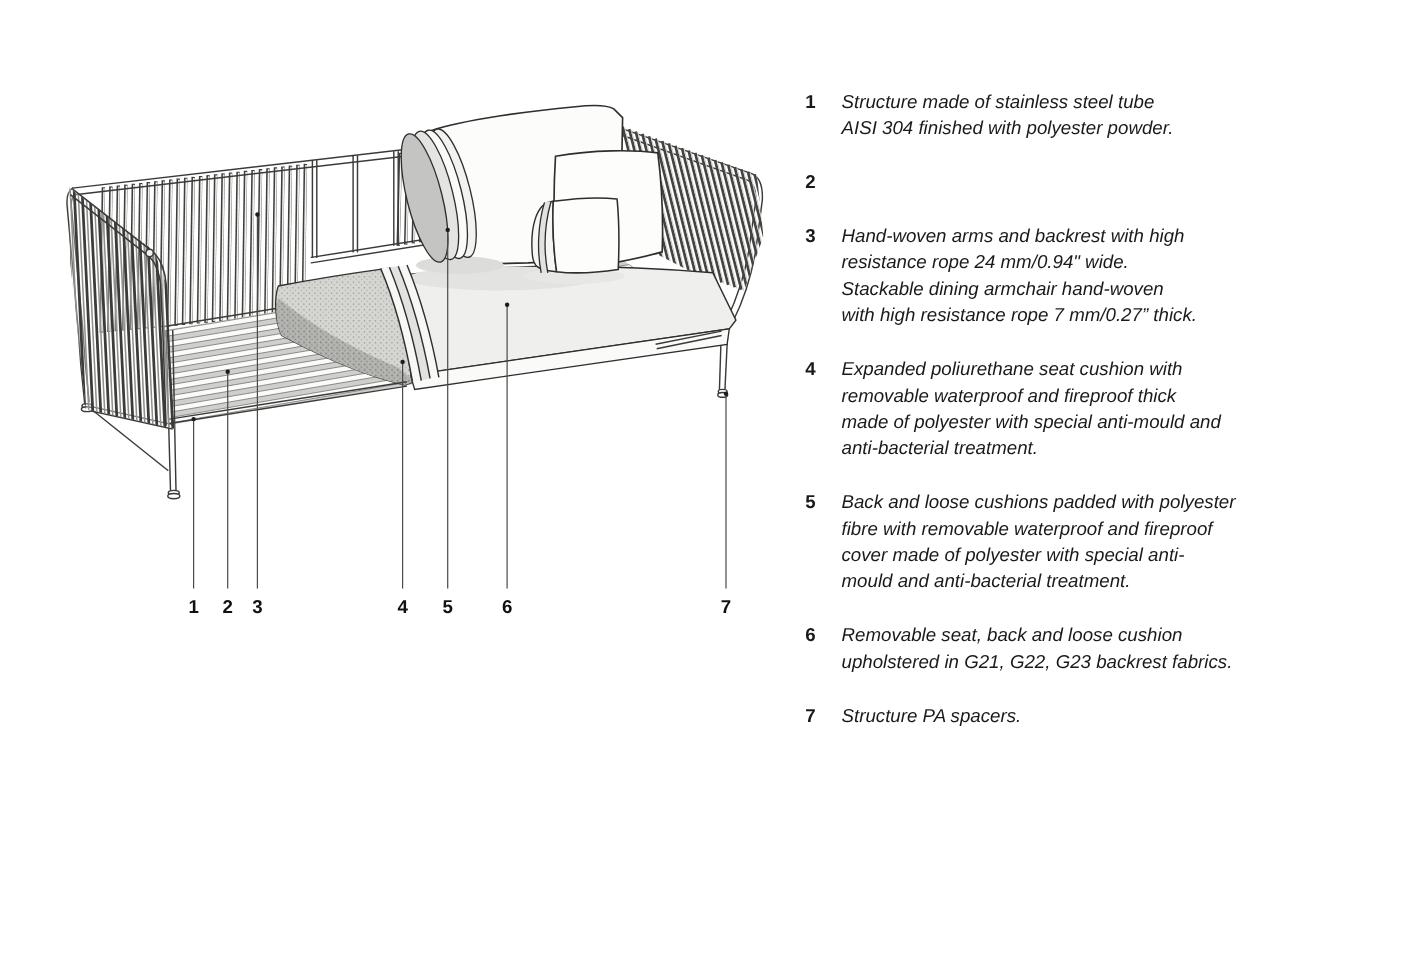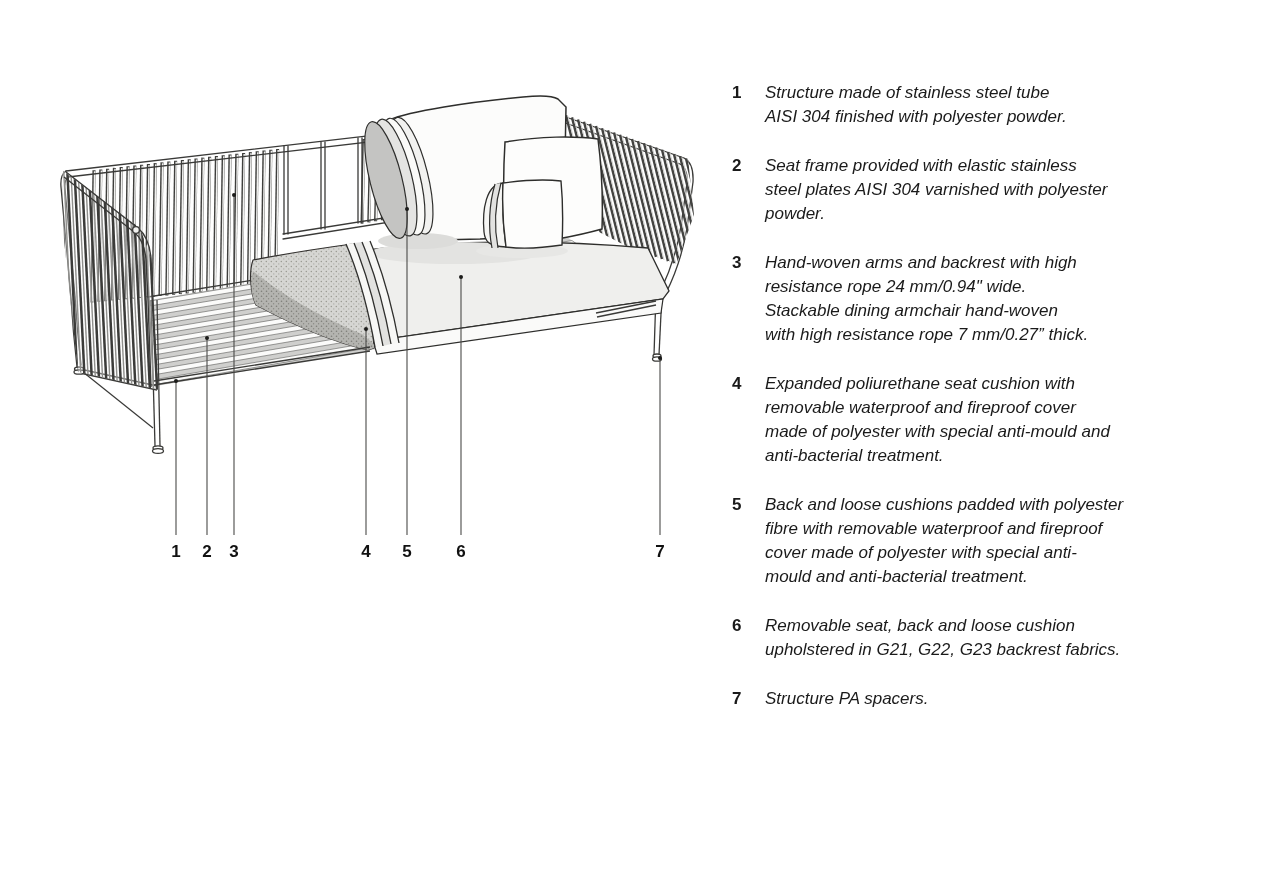--- a/index.html
+++ b/index.html
@@ -367,35 +367,32 @@
   </svg>
 
   <div class="legend" id="legend">
       <div class="legend-item">
         <span class="num">1</span>
         <span class="txt">Structure made of stainless steel tube
 AISI 304 finished with polyester powder.</span>
       </div>
       <div class="legend-item">
         <span class="num">2</span>
-        <span class="txt">Seat frame provided with elastic stainless
-steel plates AISI 304 varnished with polyester
-powder.</span>
       </div>
       <div class="legend-item">
         <span class="num">3</span>
         <span class="txt">Hand-woven arms and backrest with high
 resistance rope 24 mm/0.94" wide.
 Stackable dining armchair hand-woven
 with high resistance rope 7 mm/0.27” thick.</span>
       </div>
       <div class="legend-item">
         <span class="num">4</span>
         <span class="txt">Expanded poliurethane seat cushion with
-removable waterproof and fireproof cover
+removable waterproof and fireproof thick
 made of polyester with special anti-mould and
 anti-bacterial treatment.</span>
       </div>
       <div class="legend-item">
         <span class="num">5</span>
         <span class="txt">Back and loose cushions padded with polyester
 fibre with removable waterproof and fireproof
 cover made of polyester with special anti-
 mould and anti-bacterial treatment.</span>
       </div>

